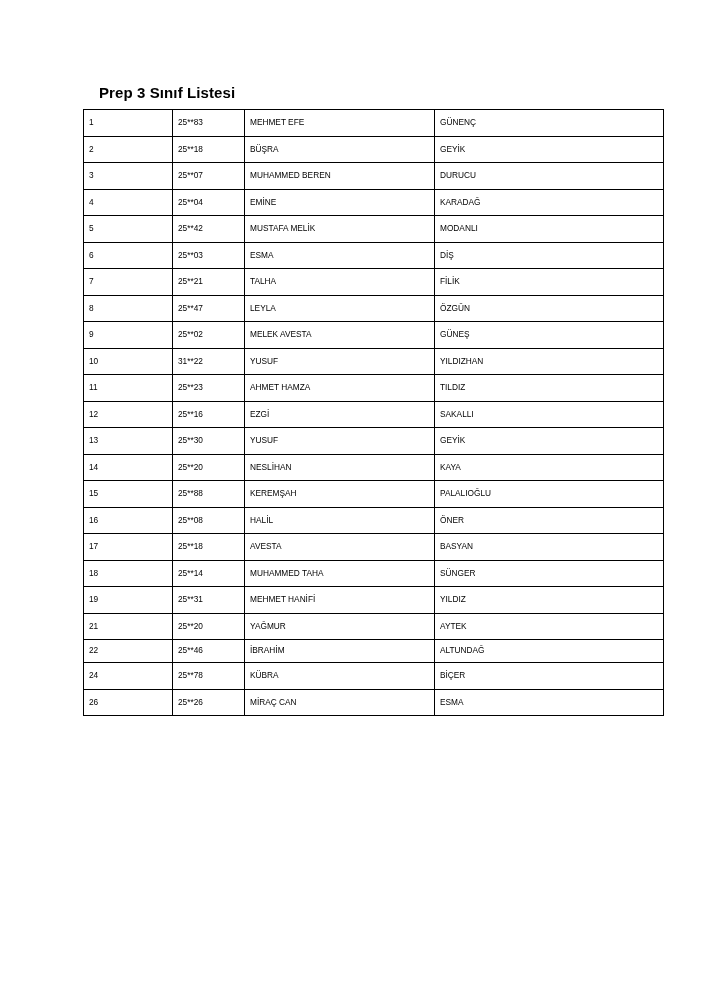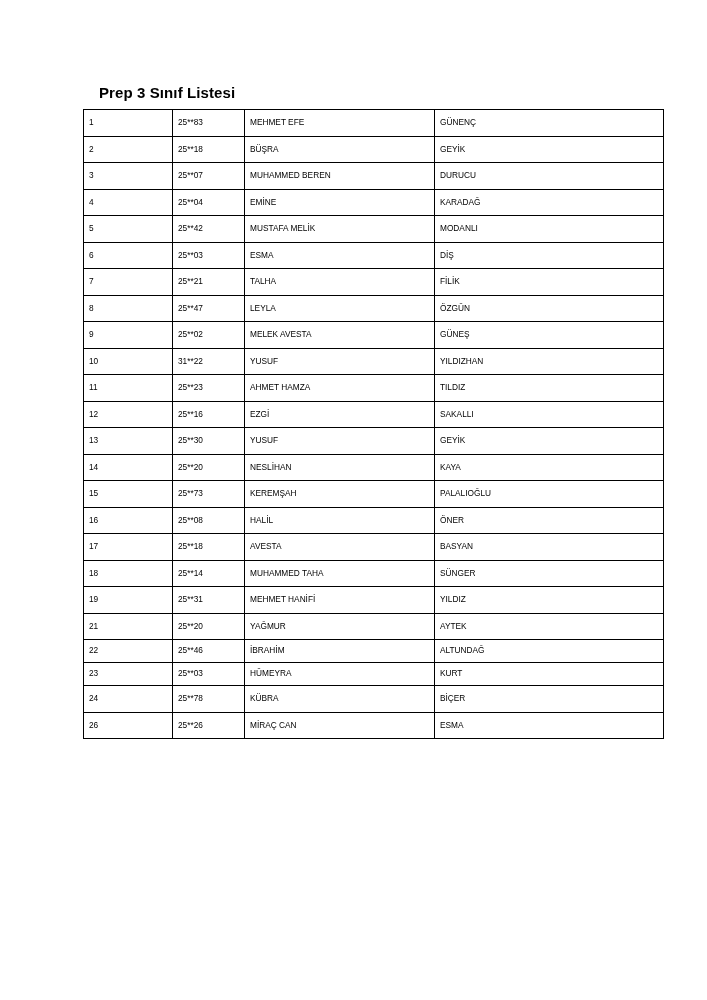--- a/index.html
+++ b/index.html
@@ -147,21 +147,21 @@
           <td>GEYİK</td>
         </tr>
         <tr>
           <td>14</td>
           <td>25**20</td>
           <td>NESLİHAN</td>
           <td>KAYA</td>
         </tr>
         <tr>
           <td>15</td>
-          <td>25**73</td>
+          <td>25**88</td>
           <td>KEREMŞAH</td>
           <td>PALALIOĞLU</td>
         </tr>
         <tr>
           <td>16</td>
           <td>25**08</td>
           <td>HALİL</td>
           <td>ÖNER</td>
         </tr>
         <tr>
@@ -187,26 +187,20 @@
           <td>25**20</td>
           <td>YAĞMUR</td>
           <td>AYTEK</td>
         </tr>
         <tr class="row-tight">
           <td>22</td>
           <td>25**46</td>
           <td>İBRAHİM</td>
           <td>ALTUNDAĞ</td>
         </tr>
-        <tr class="row-tight">
-          <td>23</td>
-          <td>25**03</td>
-          <td>HÜMEYRA</td>
-          <td>KURT</td>
-        </tr>
         <tr>
           <td>24</td>
           <td>25**78</td>
           <td>KÜBRA</td>
           <td>BİÇER</td>
         </tr>
         <tr>
           <td>26</td>
           <td>25**26</td>
           <td>MİRAÇ CAN</td>

